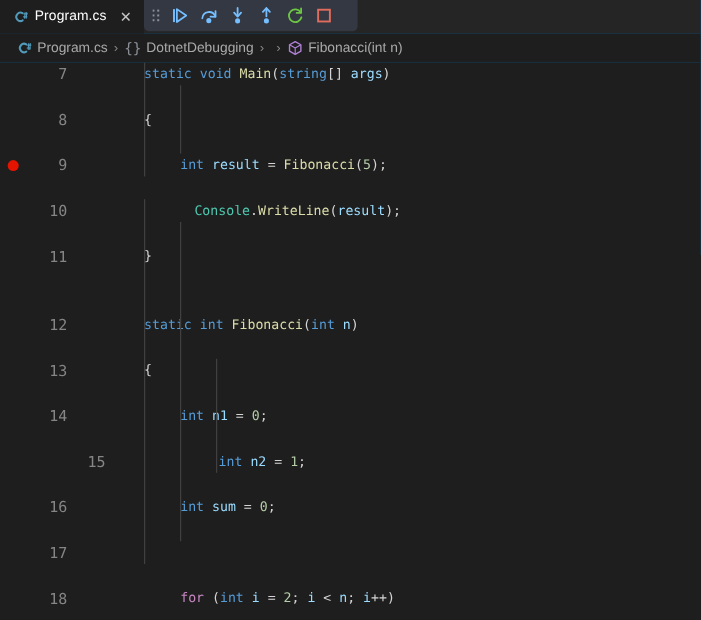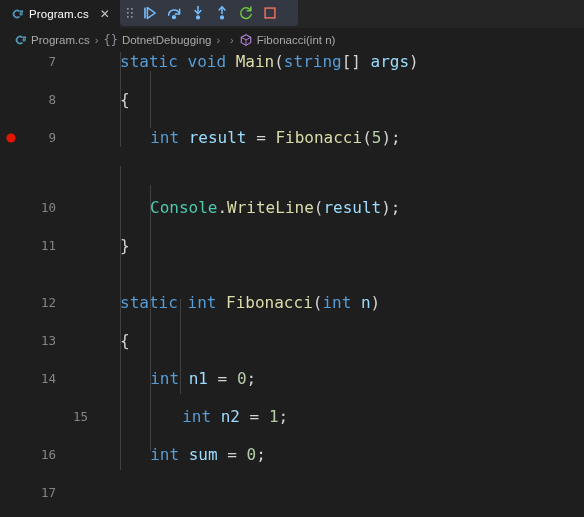--- a/index.html
+++ b/index.html
@@ -62,21 +62,21 @@
                  display: flex; align-items: center; justify-content: center; }
   .lnum {
     position: absolute; left: 22px; top: 0; width: 34px; height: 19px;
     text-align: right; color: #858585; font-size: 12.5px;
     font-family: "DejaVu Sans Mono", monospace;
     display: flex; align-items: center; justify-content: flex-end;
   }
   .code {
     position: absolute; left: 90px; top: 0; height: 19px;
     display: flex; align-items: center; white-space: pre;
-    font-family: "DejaVu Sans Mono", monospace; font-size: 16px;
+    font-family: "DejaVu Sans Mono", monospace; font-size: 11px;
     color: #d4d4d4; letter-spacing: 0px;
   }
   .codelens {
     position: absolute; left: 130px; top: 0; height: 19px;
     display: flex; align-items: center;
     font-family: "Liberation Sans", sans-serif; font-size: 10.5px; color: #999999;
   }
   
   .guide { position: absolute; top: 0; width: 1px; background: #404040; }
 
@@ -217,24 +217,24 @@
         </div>
         <div class="line" style="top: 38px;">
           <div class="gutter-deco">
             <svg width="14" height="14" viewBox="0 0 14 14">
               <circle cx="7" cy="7" r="4.6" fill="#e51400"></circle>
             </svg>
           </div>
           <div class="lnum">9</div>
           <div class="code" style="left: 150.16px;"><span class="k">int</span><span> </span><span class="v">result</span><span> </span><span class="p">=</span><span> </span><span class="m">Fibonacci</span><span class="p">(</span><span class="n">5</span><span class="p">);</span></div>
         </div>
-        <div class="line" style="top: 57px; margin-top: 32px;">
+        <div class="line" style="top: 57px;">
           <div class="gutter-deco"></div>
           <div class="lnum">10</div>
-          <div class="code" style="left: 150px;"><span class="t">Console</span><span class="p">.</span><span class="m">WriteLine</span><span class="p">(</span><span class="v">result</span><span class="p">);</span></div>
+          <div class="code" style="left: 162px;"><span class="t">Console</span><span class="p">.</span><span class="m">WriteLine</span><span class="p">(</span><span class="v">result</span><span class="p">);</span></div>
         </div>
         <div class="line" style="top: 76px;">
           <div class="gutter-deco"></div>
           <div class="lnum">11</div>
           <div class="code" style="left: 120.08px;"><span class="p">}</span></div>
         </div>
         <div class="line" style="top: 114px;">
           <div class="gutter-deco"></div>
           <div class="lnum">12</div>
           <div class="code" style="left: 120.08px;"><span class="k">static</span><span> </span><span class="k">int</span><span> </span><span class="m">Fibonacci</span><span class="p">(</span><span class="k">int</span><span> </span><span class="v">n</span><span class="p">)</span></div>

